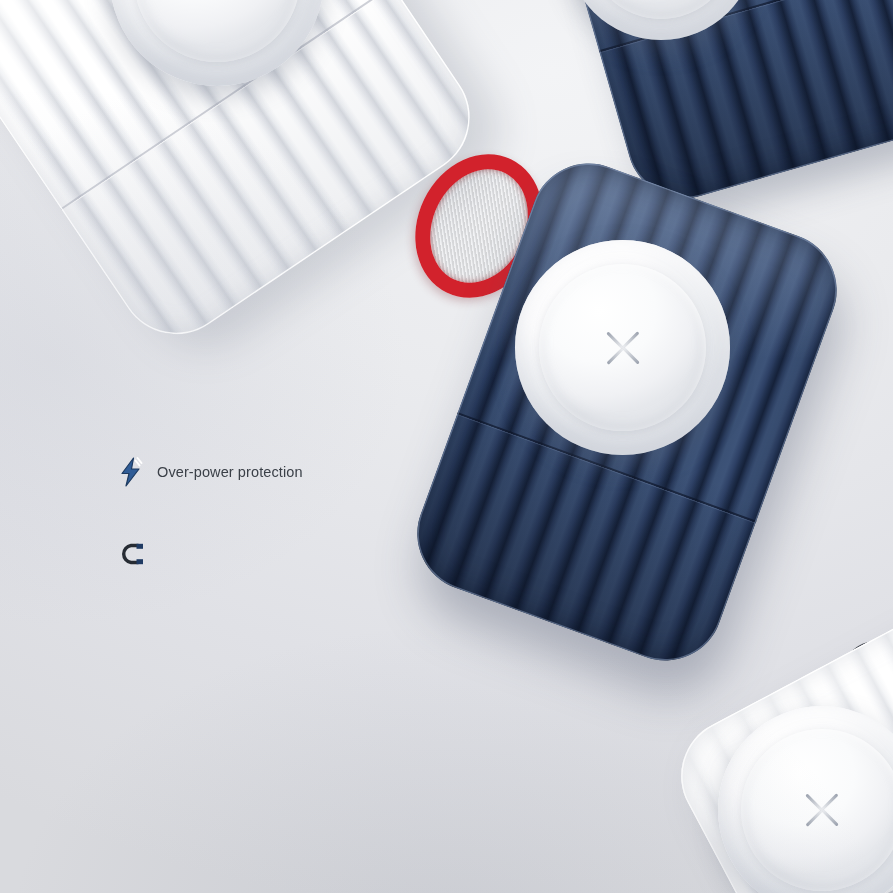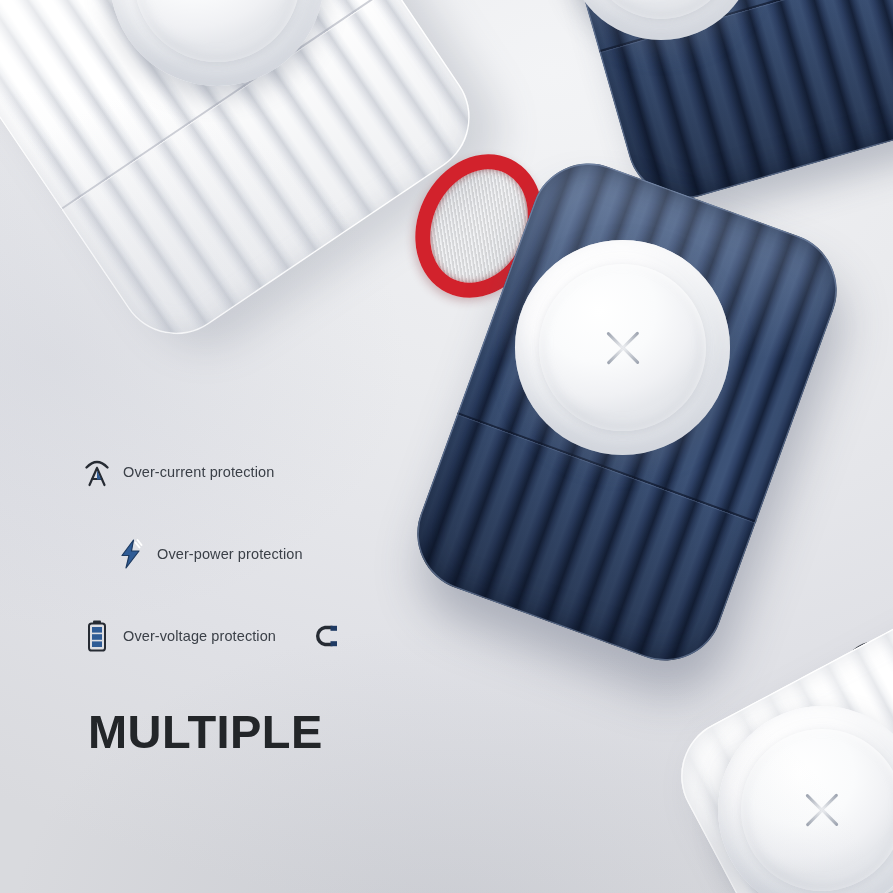--- a/index.html
+++ b/index.html
@@ -283,69 +283,43 @@
         <span style="height:22px; transform:translate(-50%,0) rotate(225deg);"></span>
         <span style="height:22px; transform:translate(-50%,0) rotate(315deg);"></span>
       </div>
     </div>
   </div>
 
   <div class="floor-shade"></div>
 
   <div class="features">
 
-    <div class="frow">
-      <div class="fitem">
-        <span class="ico">
-          <svg width="28" height="30" viewBox="0 0 28 30">
-            <path d="M3.5 10.5 Q14 -0.5 24.5 10.5" fill="none" stroke="#262b33" stroke-width="2.4" stroke-linecap="round"></path>
-            <path d="M14 11 L6.5 28 M14 11 L21.5 28" fill="none" stroke="#262b33" stroke-width="2.2" stroke-linecap="round"></path>
-            <path d="M9.4 22 H18.6" stroke="#262b33" stroke-width="2" stroke-linecap="round"></path>
-            <path d="M14 13.4 L18.2 22.6 H14 Z" fill="#2f5c96"></path>
-          </svg>
-        </span>
-        <span class="lbl">Over-current protection</span>
-      </div>
-    </div>
 
     <div class="frow">
       <div class="fitem second">
         <span class="ico">
           <svg width="28" height="32" viewBox="0 0 28 32">
             <path d="M16.5 2 L5 17.5 H12 L9 30 L22 13 H14.5 Z" fill="#2f5c96" stroke="#1d3a60" stroke-width="1.2" stroke-linejoin="round"></path>
             <path d="M18.5 4.5 L22.5 9.5" stroke="#ffffff" stroke-width="2" stroke-linecap="round"></path>
             <path d="M20.5 2 L24.5 7" stroke="#ffffff" stroke-width="2" stroke-linecap="round"></path>
           </svg>
         </span>
         <span class="lbl">Over-power protection</span>
       </div>
     </div>
 
     <div class="frow">
-      <div class="fitem">
-        <span class="ico">
-          <svg width="24" height="34" viewBox="0 0 24 34">
-            <rect x="8" y="1.5" width="8" height="3" rx="1" fill="#262b33"></rect>
-            <rect x="4" y="4.5" width="16" height="27" rx="2.6" fill="none" stroke="#262b33" stroke-width="2"></rect>
-            <rect x="7" y="8" width="10" height="5.6" fill="#2f5c96"></rect>
-            <rect x="7" y="15.2" width="10" height="5.6" fill="#2f5c96"></rect>
-            <rect x="7" y="22.4" width="10" height="5.6" fill="#2f5c96"></rect>
-          </svg>
-        </span>
-        <span class="lbl">Over-voltage protection</span>
-      </div>
       <div class="fitem second">
         <span class="ico">
           <svg width="30" height="30" viewBox="0 0 30 30">
             <path d="M22.5 6.5 H15 A8.6 8.6 0 0 0 15 23.5 H22.5" fill="none" stroke="#262b33" stroke-width="3.4" stroke-linecap="butt"></path>
             <rect x="20.5" y="4.8" width="6.5" height="5" fill="#1f3a63"></rect>
             <rect x="20.5" y="20.2" width="6.5" height="5" fill="#1f3a63"></rect>
           </svg>
         </span>
       </div>
     </div>
   </div>
 
   <div class="headline">
-    <div>MULTIPLE</div>
   </div>
 
 </div>
 
 </body></html>

